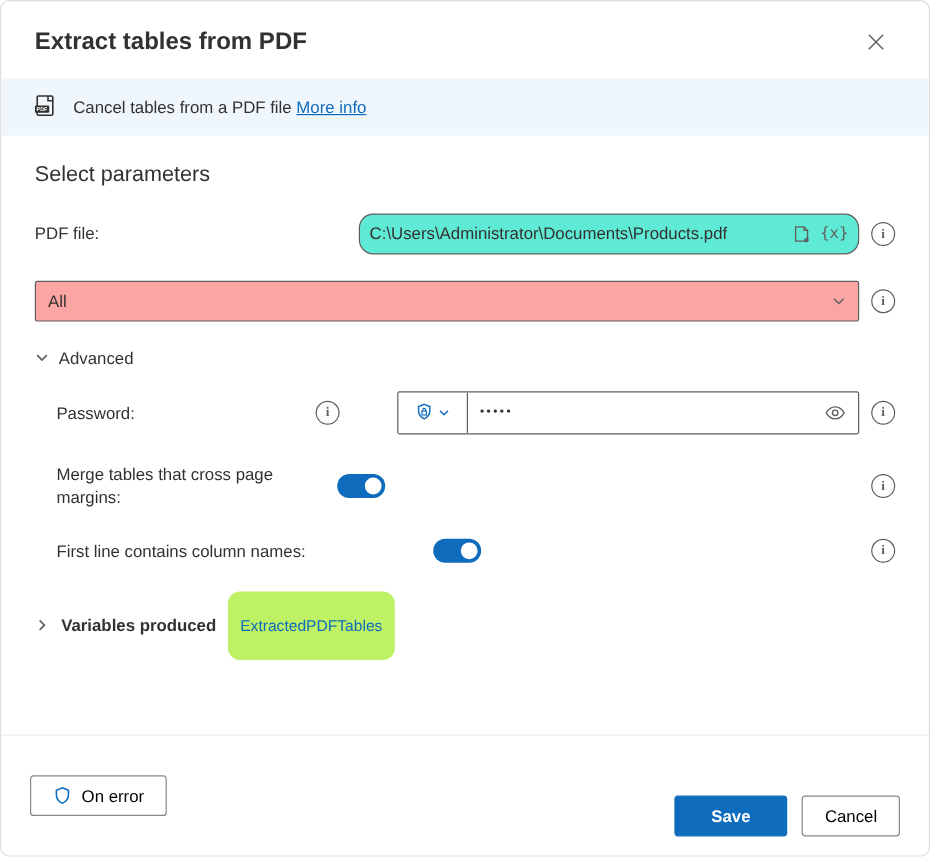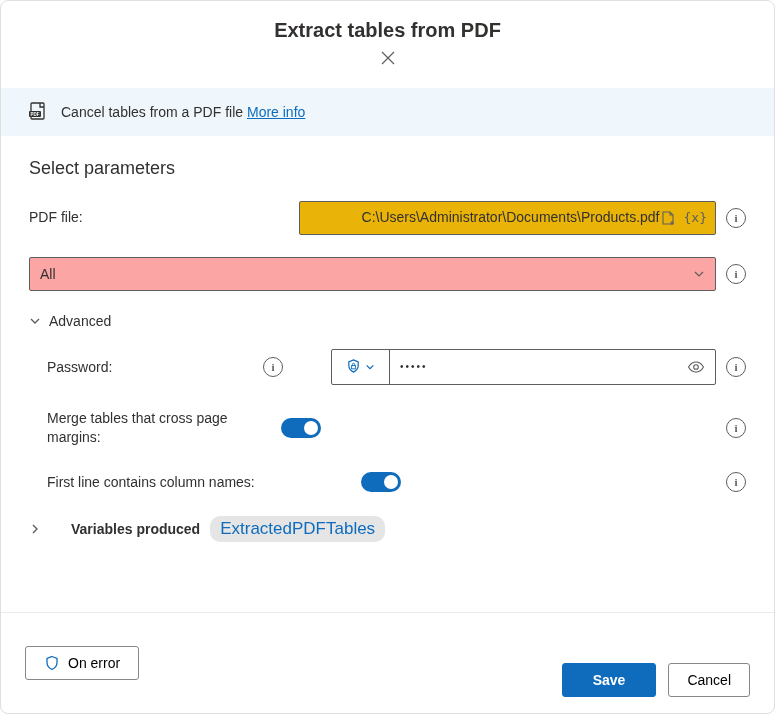--- a/index.html
+++ b/index.html
@@ -18,21 +18,20 @@
   border-radius: 8px;
   display: flex;
   flex-direction: column;
   overflow: hidden;
 }
 .header {
   display: flex;
   align-items: center;
   justify-content: space-between;
   padding: 18px 28px 14px 28px;
-  flex-direction: column;
 }
 .header h1 {
   font-size: 20px;
   font-weight: 600;
   color: #323130;
 }
 .close-btn {
   width: 32px; height: 32px;
   display: flex; align-items: center; justify-content: center;
   cursor: pointer;
@@ -75,27 +74,26 @@
 }
 .row-control {
   flex: 1;
   display: flex;
   align-items: center;
   gap: 10px;
 }
 .input-box {
   flex: 1;
   border: 1px solid #605e5c;
-  border-radius: 2px;
+  border-radius: 12px;
   padding: 6px 8px;
   display: flex;
   align-items: center;
   min-height: 32px;
-  background: #eab308;
-  text-align: right;
+  background: #5eead4;
 }
 .input-text {
   flex: 1;
   color: #323130;
   line-height: 1.4;
   word-break: break-all;
 }
 .input-icons { display: flex; gap: 8px; color: #605e5c; align-items: center;}
 .select-box {
   flex: 1;
@@ -182,25 +180,25 @@
   background: #fff;
   border-radius: 50%;
 }
 .vars-row {
   display: flex;
   align-items: center;
   gap: 10px;
   margin-top: 18px;
 }
 .var-chip {
-  background: #e5e5e5;
+  background: #bef264;
   color: #0f6cbd;
-  padding: 3px 10px;
+  padding: 21px 10px;
   border-radius: 10px;
-  font-size: 17px;
+  font-size: 13px;
 }
 .footer {
   border-top: 1px solid #edebe9;
   padding: 16px 24px;
   display: flex;
   align-items: center;
   justify-content: space-between;
 }
 .btn {
   border: 1px solid #8a8886;
@@ -346,21 +344,21 @@
           <div class="info-icon">i</div>
         </div>
       </div>
 
     </div>
 
     <div class="vars-row">
       <svg class="chev" width="12" height="12" viewBox="0 0 12 12">
           <path d="M4 2l4 4-4 4" fill="none" stroke="#605e5c" stroke-width="1.4"></path>
         </svg>
-      <span style="font-weight:600; cursor:pointer;margin-left:20px;">Variables produced</span>
+      <span style="font-weight:600; cursor:pointer;">Variables produced</span>
       <span class="var-chip">ExtractedPDFTables</span>
     </div>
 
   </div>
 
   <div class="footer">
     <button class="btn">
       <svg width="16" height="16" viewBox="0 0 16 16">
           <path d="M8 1.5l5 2v4c0 4-3 6-5 7-2-1-5-3-5-7v-4z" fill="none" stroke="#0f6cbd" stroke-width="1.3"></path>
         </svg>

